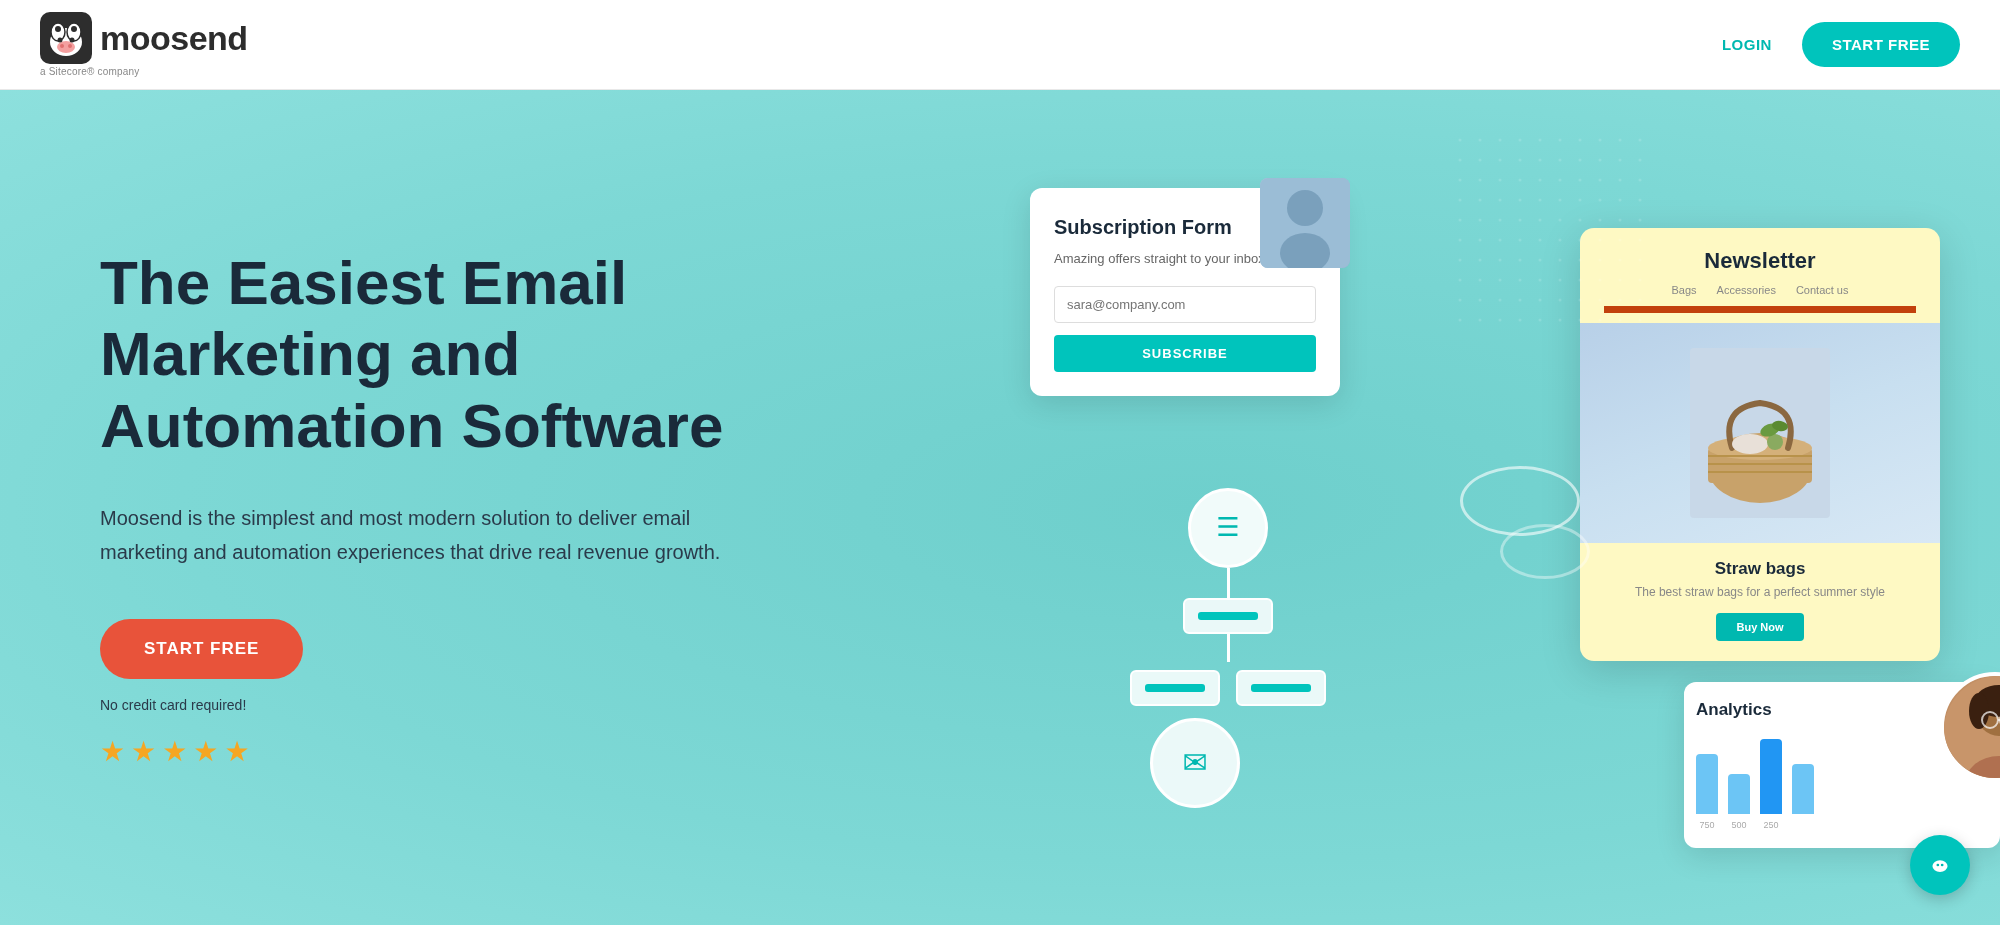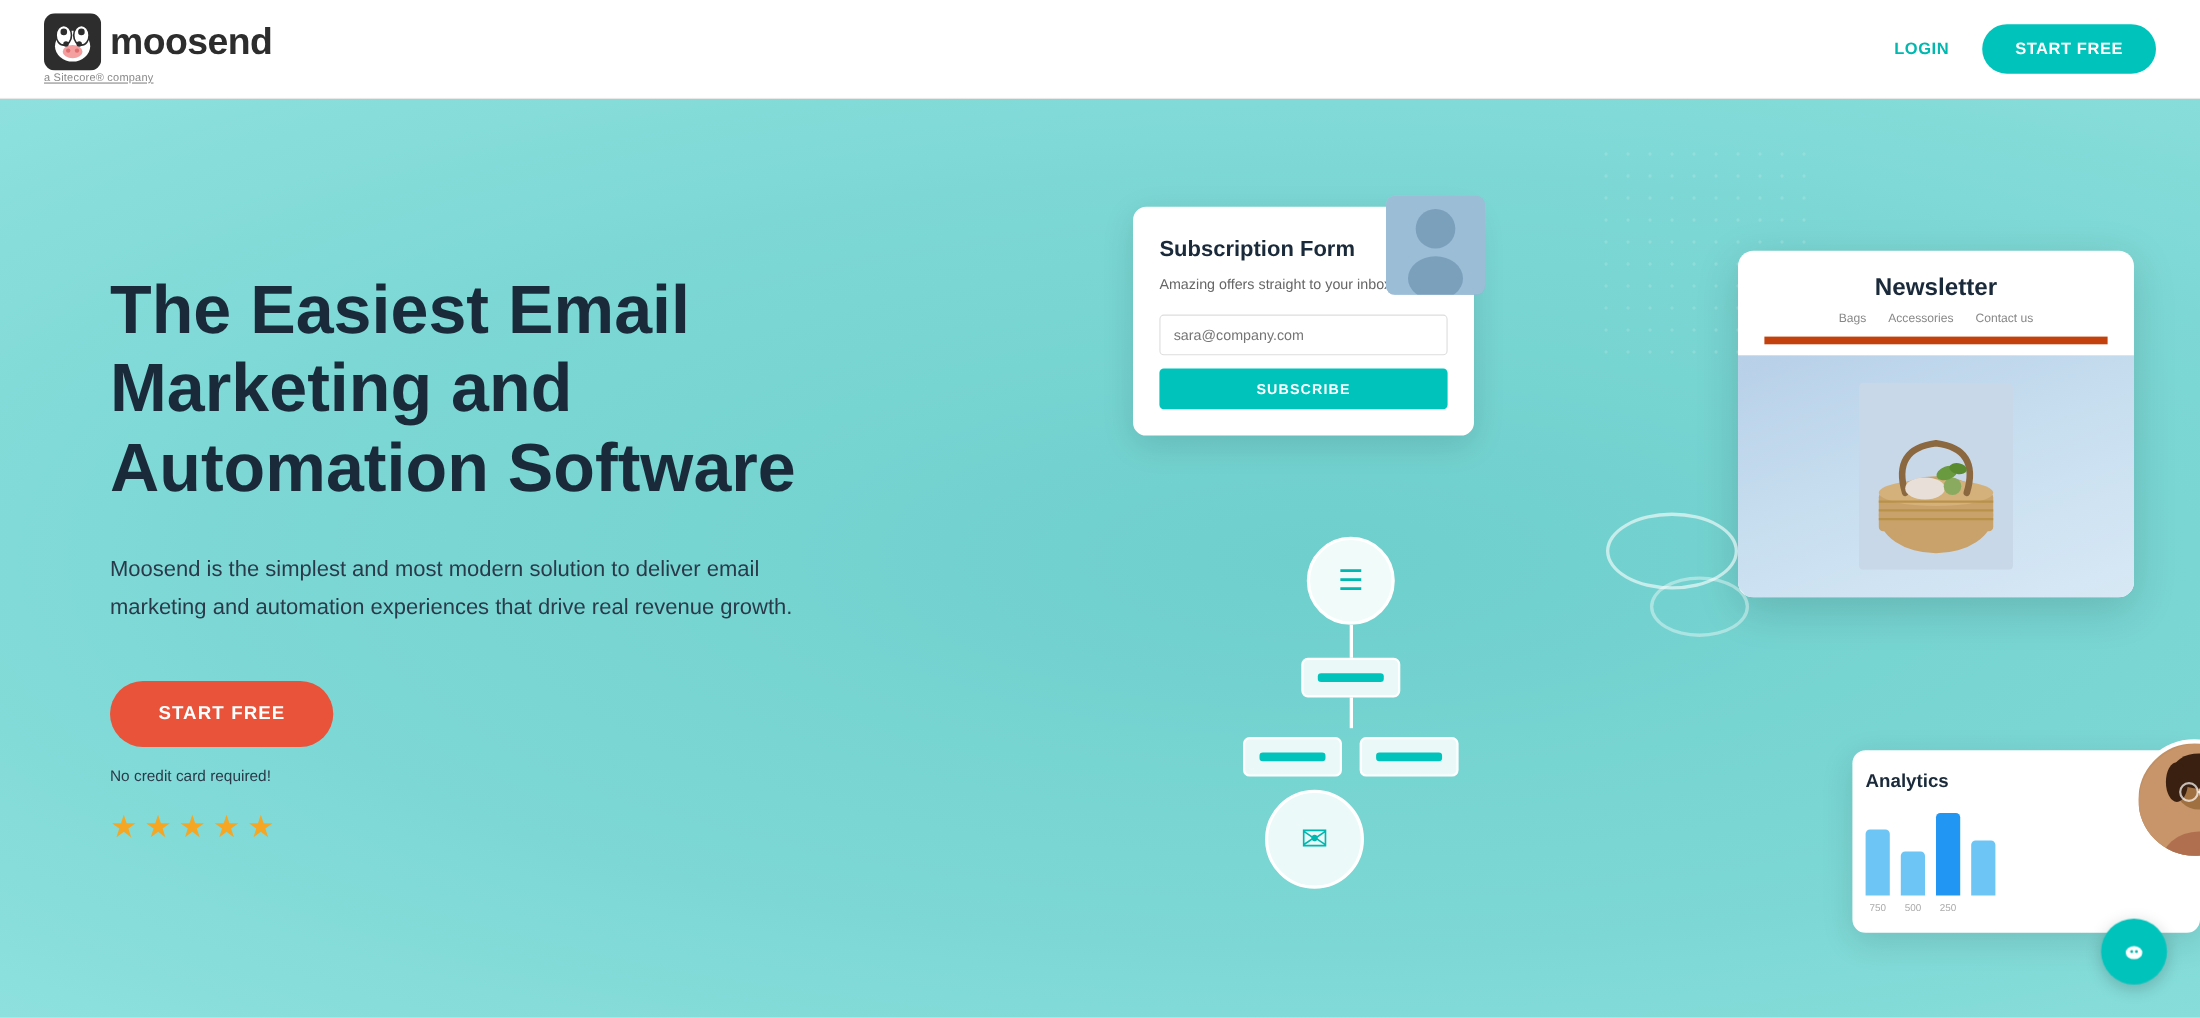--- a/index.html
+++ b/index.html
@@ -35,21 +35,20 @@
       font-size: 34px;
       font-weight: 700;
       color: #2d2d2d;
       letter-spacing: -0.5px;
     }
     .logo-sub {
       font-size: 10px;
       color: #888;
       margin-top: 2px;
       letter-spacing: 0.2px;
-      text-decoration: underline;
     }
     .nav-links {
       display: flex;
       align-items: center;
       gap: 40px;
       flex: 1;
     }
     .nav-link {
       font-size: 15px;
       font-weight: 600;
@@ -291,21 +290,21 @@
       justify-content: center;
       z-index: 3;
     }
 
     
     .newsletter-card {
       position: absolute;
       right: 60px;
       top: 100px;
       width: 360px;
-      background: #ffffff;
+      background: #fef9c3;
       border-radius: 14px;
       box-shadow: 0 10px 40px rgba(0,0,0,0.15);
       overflow: hidden;
       z-index: 4;
     }
     .newsletter-header {
       padding: 20px 24px 10px;
       text-align: center;
     }
     .newsletter-title {
@@ -583,20 +582,25 @@
           <line x1="18" y1="116" x2="122" y2="116" stroke="#b8924a" stroke-width="2"></line>
           <line x1="18" y1="124" x2="122" y2="124" stroke="#b8924a" stroke-width="2"></line>
 
           <ellipse cx="60" cy="96" rx="18" ry="10" fill="#e8e0d8"></ellipse>
           <circle cx="85" cy="94" r="8" fill="#8aaa60"></circle>
 
           <ellipse cx="80" cy="82" rx="10" ry="6" fill="#6a9a40" transform="rotate(-20,80,82)"></ellipse>
           <ellipse cx="90" cy="78" rx="8" ry="5" fill="#5a8a30" transform="rotate(10,90,78)"></ellipse>
         </svg>
       </div>
+      <div class="newsletter-body">
+        <div class="newsletter-product-title">Straw bags</div>
+        <div class="newsletter-product-desc">The best straw bags for a perfect summer style</div>
+        <button class="buy-now-btn">Buy Now</button>
+      </div>
     </div>
 
     <div class="analytics-card">
       <div class="analytics-title">Analytics</div>
       <div class="analytics-bars">
         <div class="analytics-bar" style="height:60px;background:#6cc5f5;"></div>
         <div class="analytics-bar" style="height:40px;background:#6cc5f5;"></div>
         <div class="analytics-bar" style="height:75px;background:#2196F3;"></div>
         <div class="analytics-bar" style="height:50px;background:#6cc5f5;"></div>
       </div>

